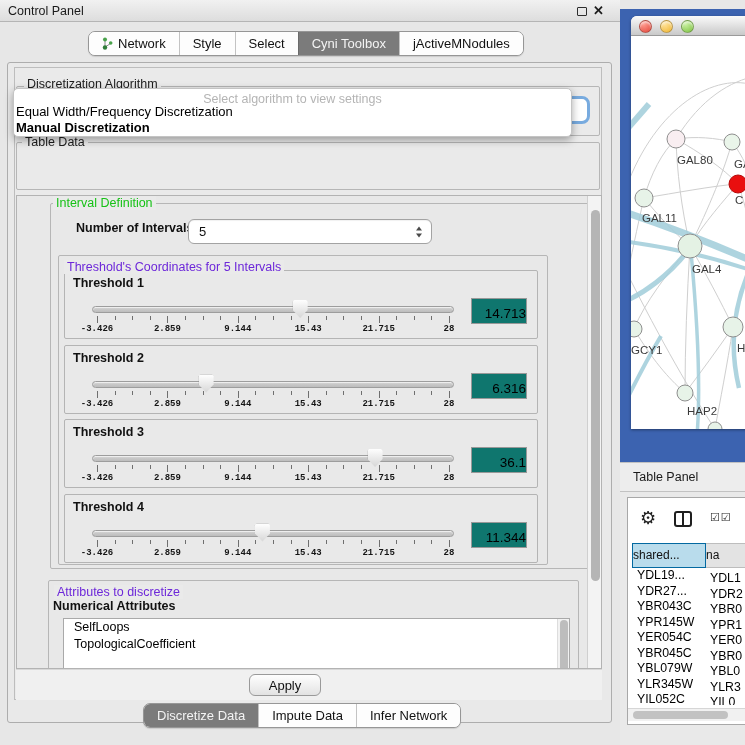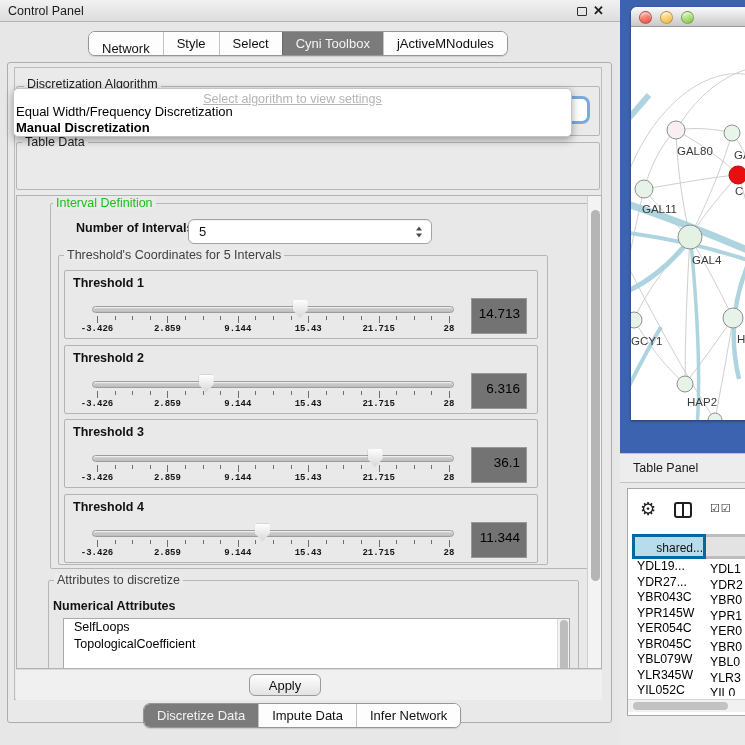--- a/index.html
+++ b/index.html
@@ -14,47 +14,47 @@
   .titlebar .title { position:absolute; left:8px; top:0; line-height:22px; font-size:12.5px; color:#1a1a1a; }
   .float-icon { position:absolute; left:577px; top:7px; width:10px; height:9px; border:1.7px solid #2d2d2d; border-radius:1px; }
   .close-icon { position:absolute; left:593px; top:3px; font-size:13px; font-weight:bold; color:#1c1c1c; cursor:default; }
 
   .tabbar { position:absolute; left:0; top:22px; width:620px; height:40px; }
   .seg-group { position:absolute; display:flex; border:1px solid #969696; border-radius:7px; overflow:hidden;
                background:#fff; box-shadow:0 1px 1px rgba(0,0,0,.12); }
   .top-tabs { left:88px; top:9px; height:25px; }
   .seg { padding:0 13px; line-height:23px; font-size:13px; color:#111; border-left:1px solid #c3c3c3;
          display:flex; align-items:center; gap:5px; white-space:nowrap; background:#fdfdfd; }
-  .seg:first-child { border-left:none;flex-direction:column; }
+  .seg:first-child { border-left:none; }
   .seg.selected { background:#7b7b7b; color:#f4f4f4; border-left-color:#6b6b6b; }
 
   .content-outer { position:absolute; left:7px; top:62px; width:605px; height:661px;
                    border:1px solid #adadad; border-radius:3px; background:#e9e9e9; }
   .options-panel { position:absolute; left:6px; top:4px; width:588px; height:633px;
                    border:1px solid #bdbdbd; background:#eaeaea; }
 
   .grouplabel { position:absolute; font-size:12.5px; color:#1c1c1c; background:#eaeaea; padding:0 3px; z-index:2; }
   .grouplabel.green { color:#16c216; }
-  .grouplabel.blue  { color:#404040; }
+  .grouplabel.blue  { color:#6d28d9;margin-top:12px; }
   .groupbox { position:absolute; border:1px solid #b6b6b6; border-radius:2px; }
 
   .combo { position:absolute; background:#fff; border:1px solid #a3a3a3; border-radius:6px;
            font-size:13px; color:#111; padding-left:10px; box-shadow:inset 0 1px 1px rgba(0,0,0,.06); }
   .combo .val { line-height:21px; display:block; overflow:hidden; white-space:nowrap; }
   .focus-ring { position:absolute; border:3px solid #78abdf; border-radius:8px; background:#fff; }
   .stepper { position:absolute; right:9px; top:50%; transform:translateY(-50%); }
   .stepper .up { width:0; height:0; border-left:3.5px solid transparent; border-right:3.5px solid transparent;
                  border-bottom:4.5px solid #4a4a4a; margin-bottom:3px; }
   .stepper .dn { width:0; height:0; border-left:3.5px solid transparent; border-right:3.5px solid transparent;
                  border-top:4.5px solid #4a4a4a; }
 
   
   .popup { position:absolute; left:13px; top:88px; width:559px; height:49px; background:#fff;
            border:1px solid #c4c4c4; border-radius:5px; box-shadow:0 3px 8px rgba(0,0,0,.35); z-index:50; }
-  .popup .prompt { text-align:center; color:#b4b4b4; font-size:12.5px; padding-top:3px; height:15px;text-decoration:underline; }
+  .popup .prompt { text-align:center; color:#b4b4b4; font-size:12.5px; padding-top:3px; height:15px; }
   .popup .opt { font-size:13px; color:#000; line-height:15.5px; padding-left:2px; white-space:nowrap; }
   .popup .opt.bold { font-weight:bold; }
 
   
   .settings { position:absolute; left:1px; top:127px; width:586px; height:474px;
               border:1px solid #b3b3b3; background:#e8e8e8; overflow:hidden; }
   .vscroll { position:absolute; left:570px; top:0; width:15px; height:472px; background:#f3f3f3; border-left:1px solid #cfcfcf; }
   .vscroll .thumb { position:absolute; left:3px; top:14px; width:9px; height:371px; background:#b5b5b5; border-radius:5px; }
 
   .num-label { position:absolute; font-size:12.5px; font-weight:bold; color:#111; }
@@ -64,37 +64,37 @@
   .slider-wrap { position:absolute; left:27px; top:30px; width:362px; height:36px;font-family:Liberation Mono, monospace; }
   .track { position:absolute; left:0; top:5px; width:362px; height:7px; border-radius:4px;
            background:linear-gradient(#d2d2d2,#bdbdbd); border:1px solid #9d9d9d; box-shadow:inset 0 1px 1px rgba(255,255,255,.7); }
   .tick { position:absolute; width:1px; background:#6f6f6f; top:15px; }
   .tick.major { height:7px; } .tick.minor { height:4px; }
   .tick-label { position:absolute; top:23px; font-size:9px; font-weight:bold; color:#151515; transform:translateX(-50%); white-space:nowrap; }
   .thumb-ptr { position:absolute; top:-1px; width:15px; height:18px;
                background:linear-gradient(#fefefe,#d6d6d6);
                clip-path:polygon(10% 0,90% 0,100% 10%,100% 55%,50% 100%,0 55%,0 10%);
                filter:drop-shadow(0 0 1px #777); }
-  .value-box { position:absolute; left:406px; top:27px; width:56px; height:36px; background:#737373; border:1px solid #989898;
-               font-size:13.5px; color:#000; text-align:right; line-height:29px; padding-right:6px; }
+  .value-box { position:absolute; left:406px; top:27px; width:56px; height:26px; background:#0f766e; border:1px solid #989898;
+               font-size:13.5px; color:#000; text-align:right; line-height:29px; }
 
   .attr-list { position:absolute; background:#fff; border:1px solid #a9a9a9; overflow:hidden; }
   .attr-item { font-size:12.5px; color:#000; line-height:17px; padding-left:10px; white-space:nowrap; }
   .list-scroll { position:absolute; right:0; top:0; width:12px; height:100%; background:#f2f2f2; border-left:1px solid #ddd; }
   .list-scroll .thumb { position:absolute; left:2px; top:1px; width:8px; height:95%; background:#bdbdbd; border-radius:4px; }
 
   .apply-strip { position:absolute; left:1px; top:601px; width:586px; height:31px; background:#f0f0f0; border-top:1px solid #d8d8d8; }
   .push-btn { position:absolute; background:linear-gradient(#fefefe,#e3e3e3); border:1px solid #9a9a9a; border-radius:6px;
               font-size:13px; color:#111; text-align:center; }
 
   .bottom-tabs { left:143px; top:703px; height:25px; position:absolute; display:flex; border:1px solid #969696;
                  border-radius:7px; overflow:hidden; background:#fff; box-shadow:0 1px 1px rgba(0,0,0,.12); }
 
   
-  .right-region { position:absolute; left:620px; top:0; width:125px; height:714px; background:#e7e7e7; }
+  .right-region { position:absolute; left:620px; top:9px; width:125px; height:714px; background:#e7e7e7; }
   .net-frame { position:absolute; left:0; top:0; width:125px; height:453px; background:#3c63b0; }
   .mac-window { position:absolute; left:11px; top:7px; width:120px; height:413px; background:#fff;
                 border-radius:6px 0 0 0; box-shadow:0 1px 3px rgba(0,0,0,.4); overflow:hidden; }
   .mac-titlebar { position:absolute; left:0; top:0; width:100%; height:20px;
                   background:linear-gradient(#fafafa,#c9c9c9); border-bottom:1px solid #9a9a9a; }
   .traffic { position:absolute; top:3.5px; width:13px; height:13px; border-radius:50%; border:1px solid rgba(0,0,0,.25);
              box-shadow:inset 0 2px 2px rgba(255,255,255,.6); }
   .t-red { left:8px; background:radial-gradient(circle at 35% 30%, #ff9a8e, #e2463a); }
   .t-yel { left:29px; background:radial-gradient(circle at 35% 30%, #ffe29a, #efb42e); }
   .t-grn { left:50px; background:radial-gradient(circle at 35% 30%, #c8f0a0, #7cc13f); }
@@ -104,21 +104,21 @@
                  border-top:1px solid #c2c2c2; border-bottom:1px solid #c2c2c2; }
   .tp-titlebar span { position:absolute; left:13px; line-height:28px; font-size:12.5px; color:#1a1a1a; }
   .tp-body { position:absolute; left:0; top:483px; width:125px; height:262px; background:#e9e9e9; }
   .tp-inner { position:absolute; left:7px; top:5px; width:120px; height:228px; background:#fff; border:1px solid #a8a8a8; overflow:hidden; }
   .tp-toolbar { position:absolute; left:0; top:0; width:100%; height:42px; background:#fff; }
   .gear { position:absolute; left:12px; top:9px; font-size:18px; color:#1f1f1f; }
   .cols-icon { position:absolute; left:46px; top:13px; width:18px; height:16px; border:2px solid #1f1f1f; border-radius:3px; }
   .cols-icon:before { content:""; position:absolute; left:6px; top:0; width:2px; height:12px; background:#1f1f1f; }
   .checks { position:absolute; left:82px; top:13px; font-size:11px; color:#222; letter-spacing:1px; }
   .tp-header { position:absolute; left:4px; top:45px; height:25px; display:flex; }
-  .tp-hcell { font-size:12px; color:#111; text-align:right; line-height:23px; border:3px solid #0369a1; overflow:hidden; white-space:nowrap; }
+  .tp-hcell { font-size:12px; color:#111; text-align:left; line-height:23px; border:1px solid #0369a1; overflow:hidden; white-space:nowrap; }
   .tp-hcell.c1 { width:74px; background:#b9dcec; }
   .tp-hcell.c2 { width:74px; background:#e3e3e3; border-color:#bdbdbd; border-left:none; }
   .tp-rows { position:absolute; left:4px; top:70px; width:116px; height:137px; overflow:hidden; }
   .tp-row { height:15.5px; font-size:12.3px; color:#000; white-space:nowrap; }
   .tp-row .c1 { display:inline-block; width:74px; padding-left:5px; overflow:hidden; }
   .tp-row .c2 { display:inline-block; padding-left:4px; }
   .hscroll { position:absolute; left:0; top:210px; width:118px; height:13px; background:#f1f1f1; border-top:1px solid #d6d6d6; }
   .hscroll .thumb { position:absolute; left:5px; top:2px; width:95px; height:8px; background:#c2c2c2; border-radius:4px; }
 </style>
 </head>

